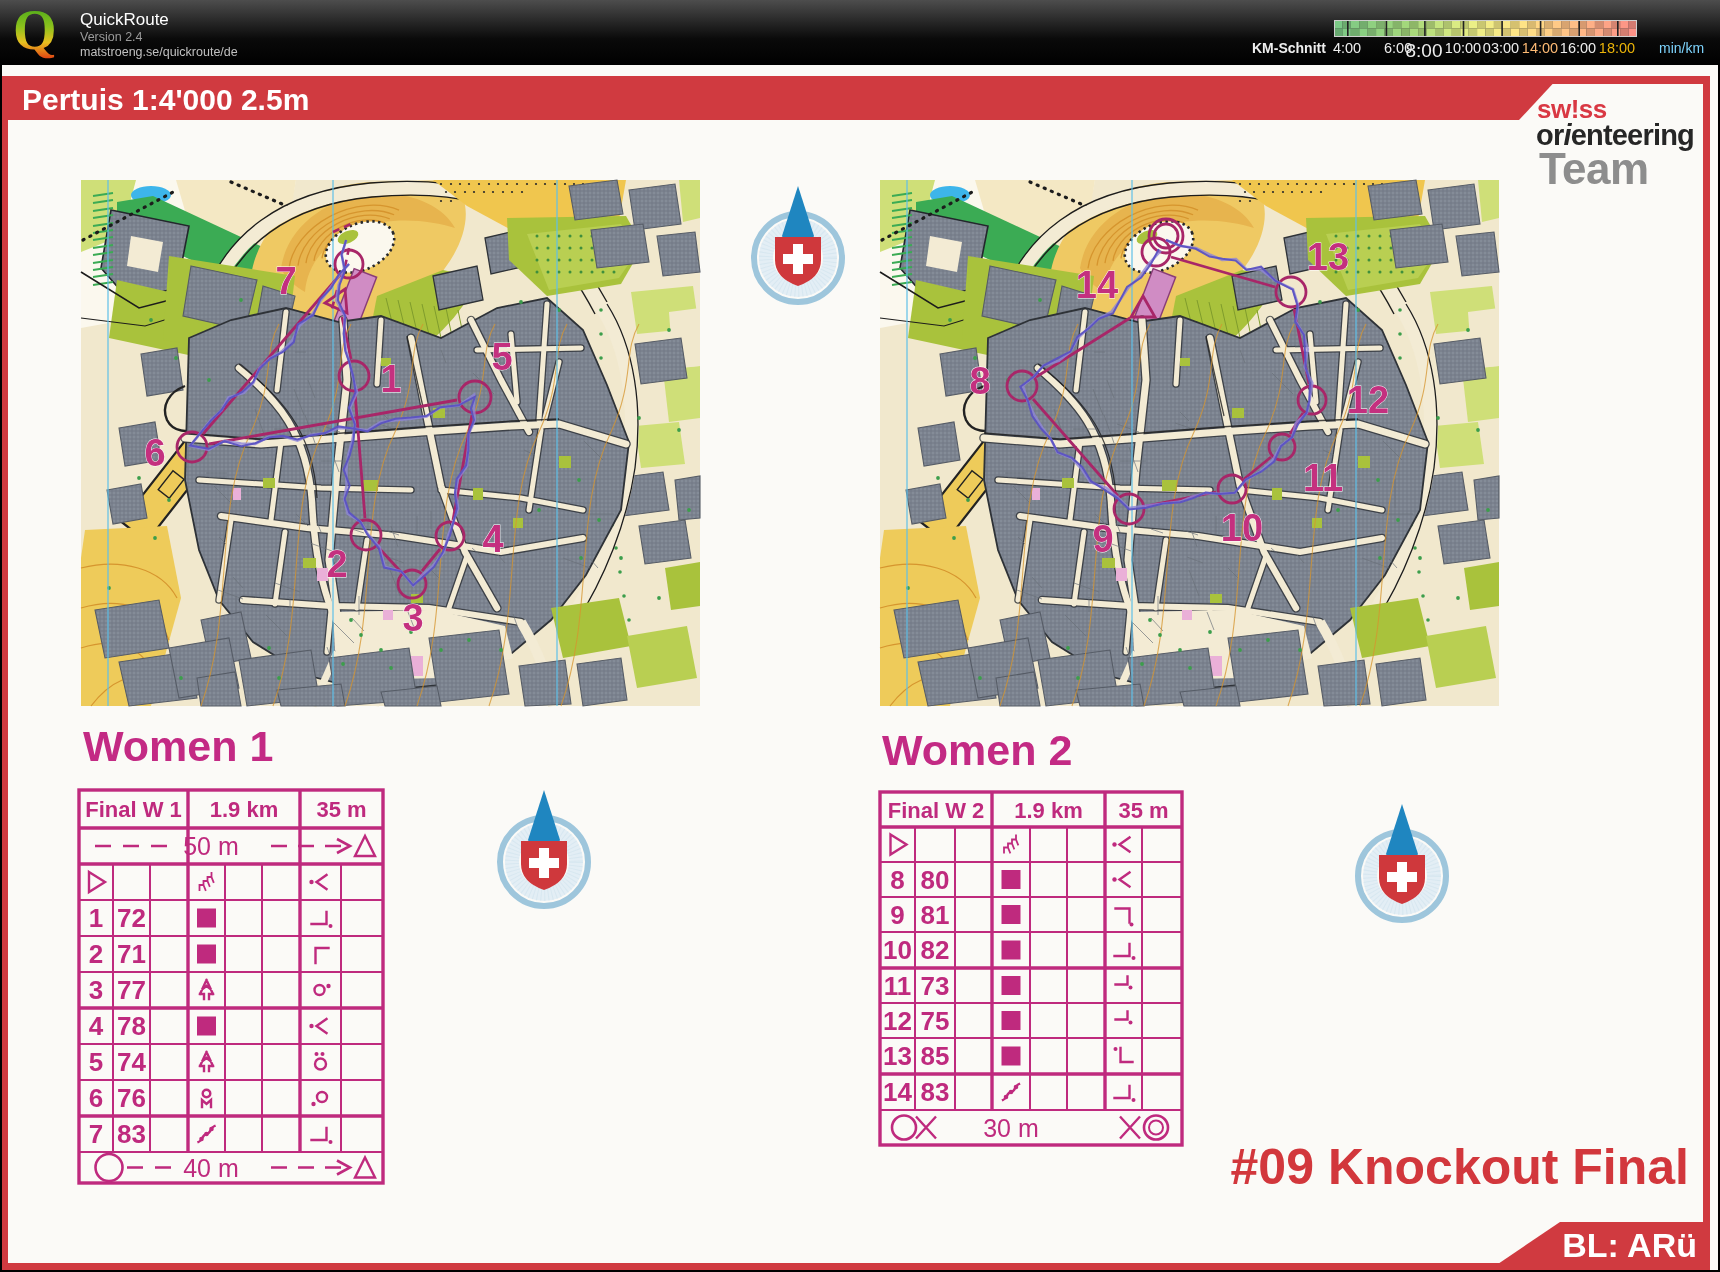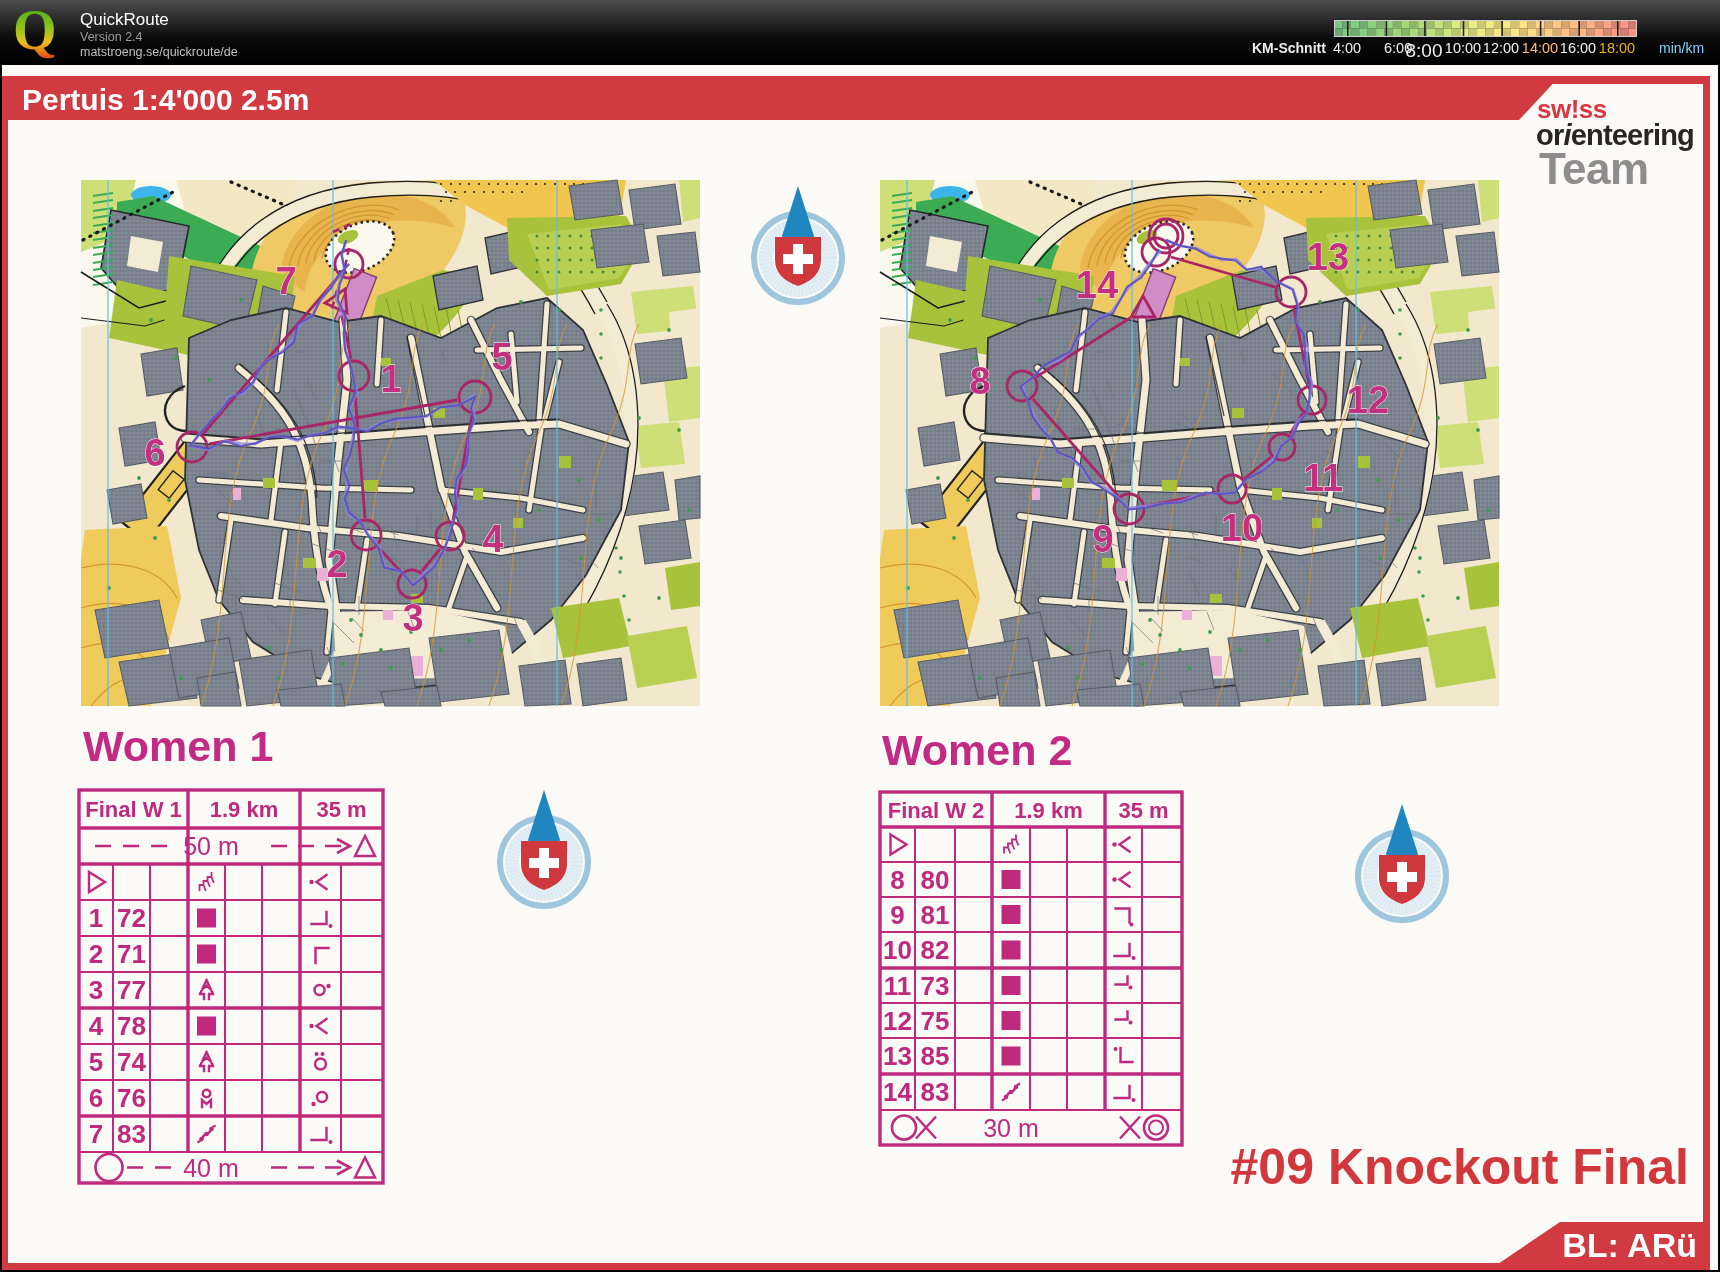--- a/index.html
+++ b/index.html
@@ -522,21 +522,21 @@
 <rect x="283.0" y="0" width="1.6" height="17" fill="#222"></rect>
 <rect x="0.5" y="0.5" width="302" height="16" fill="none" stroke="#cfcfcf" stroke-width="1"></rect>
 </svg>
 
 <div class="abs" style="left:1252px;top:40px;color:#eee;font-size:14px;font-weight:bold;">KM-Schnitt</div>
 
 <div class="abs" style="left:1317px;top:40px;width:60px;text-align:center;color:#eee;font-size:14.5px;">4:00</div>
 <div class="abs" style="left:1356px;top:40px;width:80px;text-align:left;color:#eee;font-size:14.5px;padding-left:28px;">6:00</div>
 <div class="abs" style="left:1394px;top:40px;width:60px;text-align:center;color:#eee;font-size:19px;">8:00</div>
 <div class="abs" style="left:1433px;top:40px;width:60px;text-align:center;color:#eee;font-size:14.5px;">10:00</div>
-<div class="abs" style="left:1471px;top:40px;width:60px;text-align:center;color:#eee;font-size:14.5px;">12:00</div>
+<div class="abs" style="left:1471px;top:40px;width:60px;text-align:center;color:#eee;font-size:14.5px;">03:00</div>
 <div class="abs" style="left:1510px;top:40px;width:60px;text-align:center;color:#fdba74;font-size:14.5px;">14:00</div>
 <div class="abs" style="left:1548px;top:40px;width:60px;text-align:center;color:#eee;font-size:14.5px;">16:00</div>
 <div class="abs" style="left:1587px;top:40px;width:60px;text-align:center;color:#eab308;font-size:14.5px;">18:00</div>
 
 <div class="abs" style="left:1659px;top:40px;color:#7dd3fc;font-size:14px;">min/km</div>
 
 <div class="abs" style="left:2px;top:65px;width:1716px;height:1205px;background:#fbfaf7;"></div>
 
 <svg class="abs" style="left:0;top:65px" width="1720" height="1207" viewBox="0 65 1720 1207">
 <defs>

